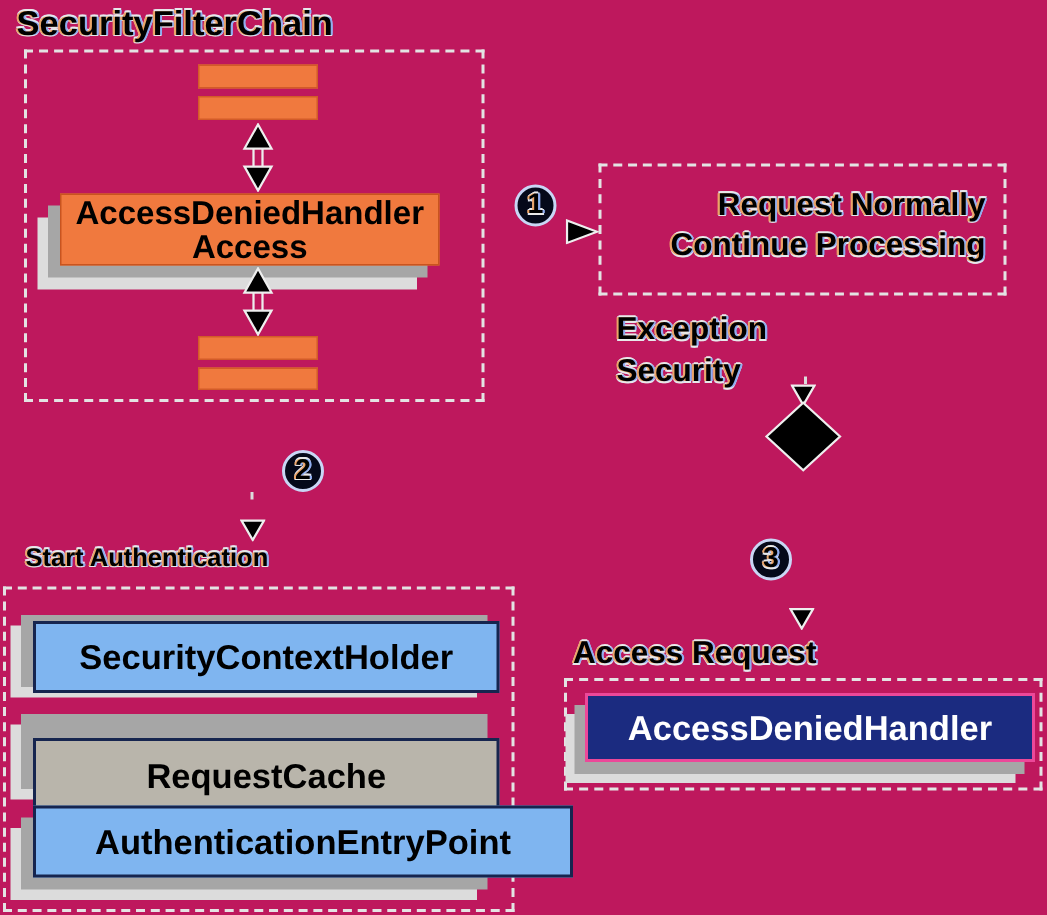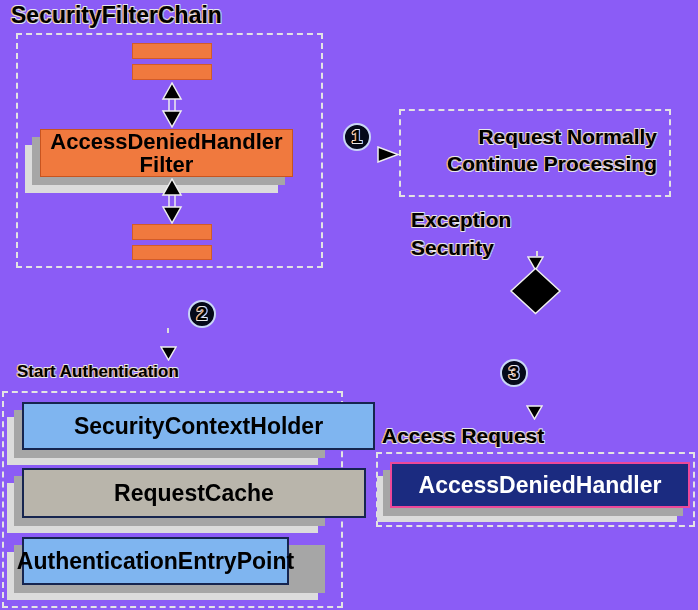--- a/index.html
+++ b/index.html
@@ -1,17 +1,17 @@
 <!DOCTYPE html>
 <html><head>
 <meta charset="utf-8">
 <style>
   html,body{margin:0;padding:0;background:#000;}
   #stage{
-    position:relative;width:698px;height:610px;background:#8b5cf6;overflow:hidden;
+    position:relative;width:698px;height:610px;background:#be185d;overflow:hidden;
     font-family:"Liberation Sans",sans-serif;
   }
   .abs{position:absolute;box-sizing:border-box;}
   
   .otext{
     color:#000;font-weight:bold;white-space:nowrap;
     text-shadow:
       -1.4px 0 #eba468, 1.4px 0 #8fadf0,
       0 -1.2px #e9e9e9, 0 1.2px #e9e9e9,
       -1px -1px #dfe5f2, 1px -1px #dfe5f2,
@@ -58,21 +58,21 @@
 
   <div class="abs hbar" style="left:132px;top:43px;"></div>
   <div class="abs hbar" style="left:132px;top:64px;"></div>
   <div class="abs hbar" style="left:132px;top:224px;"></div>
   <div class="abs hbar" style="left:132px;top:245px;height:15px;"></div>
 
   <div class="abs shadow-light" style="left:25px;top:145px;width:253px;height:48px;"></div>
   <div class="abs shadow-dark" style="left:32px;top:137px;width:253px;height:48px;"></div>
   <div class="abs etf-box" style="left:40px;top:129px;width:253px;height:48px;">
     <span>AccessDeniedHandler</span>
-    <span>Filter</span>
+    <span>Access</span>
   </div>
 
   <svg class="abs" style="left:157px;top:82px;" width="30" height="46" viewBox="0 0 30 46">
     <polygon points="15,1 6,17 24,17" fill="#000" stroke="#eee" stroke-width="1.5"></polygon>
     <line x1="12" y1="17" x2="12" y2="29" stroke="#eee" stroke-width="1.5"></line>
     <line x1="18" y1="17" x2="18" y2="29" stroke="#eee" stroke-width="1.5"></line>
     <polygon points="15,45 6,29 24,29" fill="#000" stroke="#eee" stroke-width="1.5"></polygon>
   </svg>
   <svg class="abs" style="left:157px;top:178px;" width="30" height="46" viewBox="0 0 30 46">
     <polygon points="15,1 6,17 24,17" fill="#000" stroke="#eee" stroke-width="1.5"></polygon>
@@ -114,33 +114,33 @@
   <svg class="abs" style="left:160px;top:346px;" width="17" height="15" viewBox="0 0 17 15">
     <polygon points="1,1 16,1 8.5,14" fill="#000" stroke="#eee" stroke-width="1.5"></polygon>
   </svg>
 
   <div class="abs otext" style="left:17px;top:362px;font-size:17px;">Start Authentication</div>
 
   <div class="abs dashedbox" style="left:2px;top:391px;width:341px;height:217px;"></div>
 
   <div class="abs shadow-light" style="left:7px;top:417px;width:311px;height:48px;"></div>
   <div class="abs shadow-dark" style="left:14px;top:410px;width:311px;height:48px;"></div>
-  <div class="abs chainbox blue-fill" style="left:22px;top:402px;width:353px;height:48px;text-align:right;">
+  <div class="abs chainbox blue-fill" style="left:22px;top:414px;width:311px;height:48px;text-align:right;">
     <span>SecurityContextHolder</span>
   </div>
 
   <div class="abs shadow-light" style="left:7px;top:483px;width:311px;height:50px;"></div>
   <div class="abs shadow-dark" style="left:14px;top:476px;width:311px;height:50px;"></div>
-  <div class="abs chainbox gray-fill" style="left:22px;top:468px;width:344px;height:50px;">
+  <div class="abs chainbox gray-fill" style="left:22px;top:492px;width:311px;height:50px;">
     <span>RequestCache</span>
   </div>
 
   <div class="abs shadow-light" style="left:7px;top:552px;width:311px;height:48px;"></div>
   <div class="abs shadow-dark" style="left:14px;top:545px;width:311px;height:48px;"></div>
-  <div class="abs chainbox blue-fill" style="left:22px;top:537px;width:267px;height:48px;">
+  <div class="abs chainbox blue-fill" style="left:22px;top:537px;width:360px;height:48px;">
     <span>AuthenticationEntryPoint</span>
   </div>
 
   <div class="abs step-circle" style="left:500px;top:359px;">
     <span class="otext">3</span>
   </div>
   <svg class="abs" style="left:526px;top:405px;" width="17" height="15" viewBox="0 0 17 15">
     <polygon points="1,1 16,1 8.5,14" fill="#000" stroke="#eee" stroke-width="1.5"></polygon>
   </svg>
 

